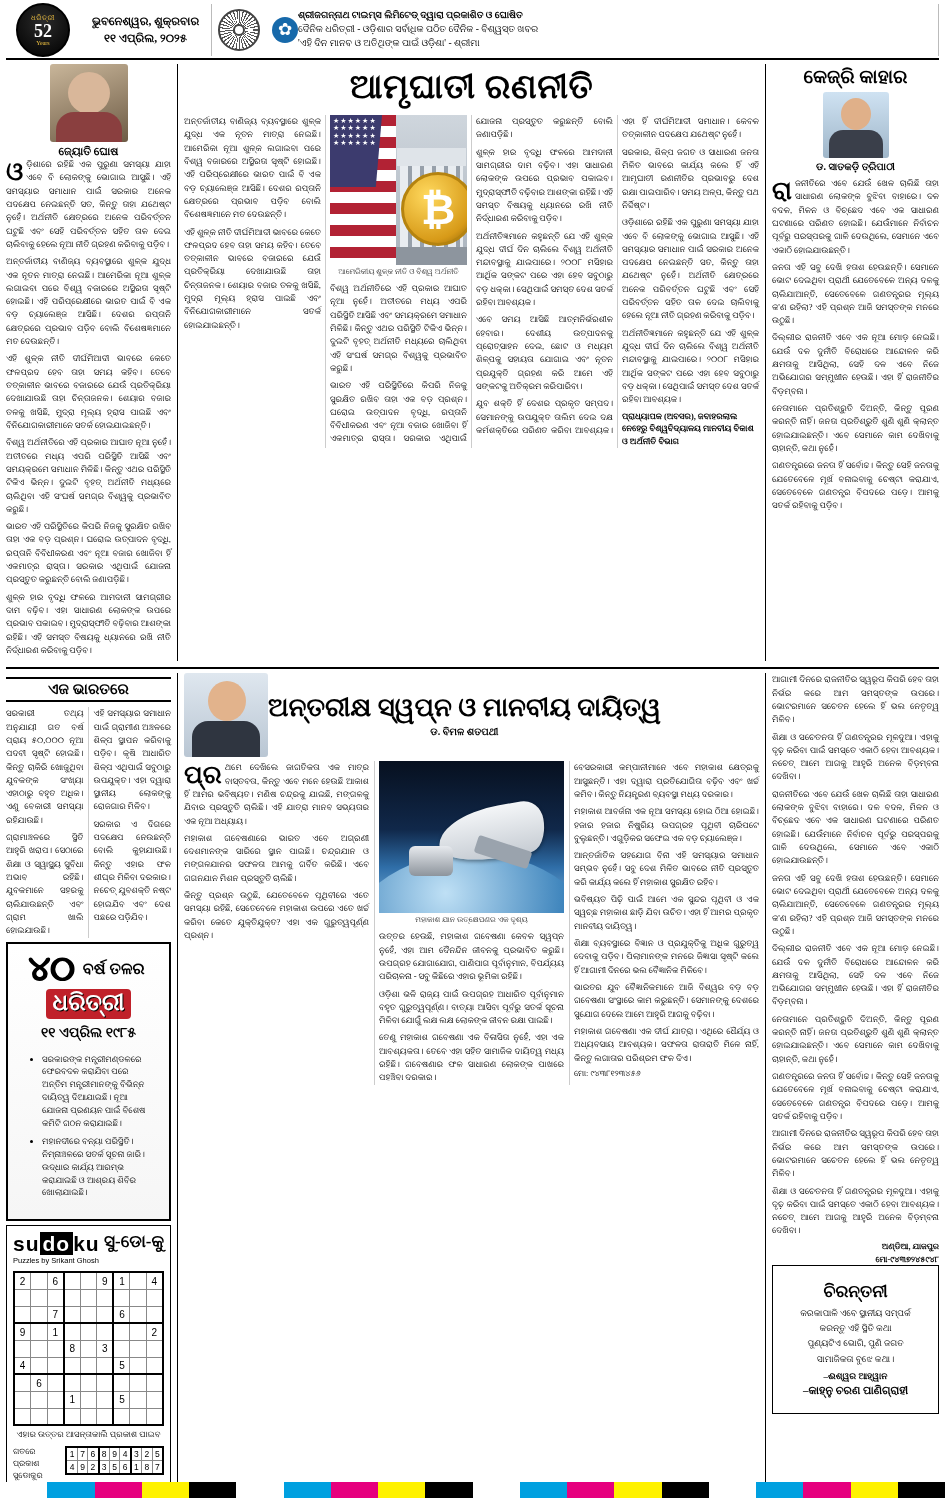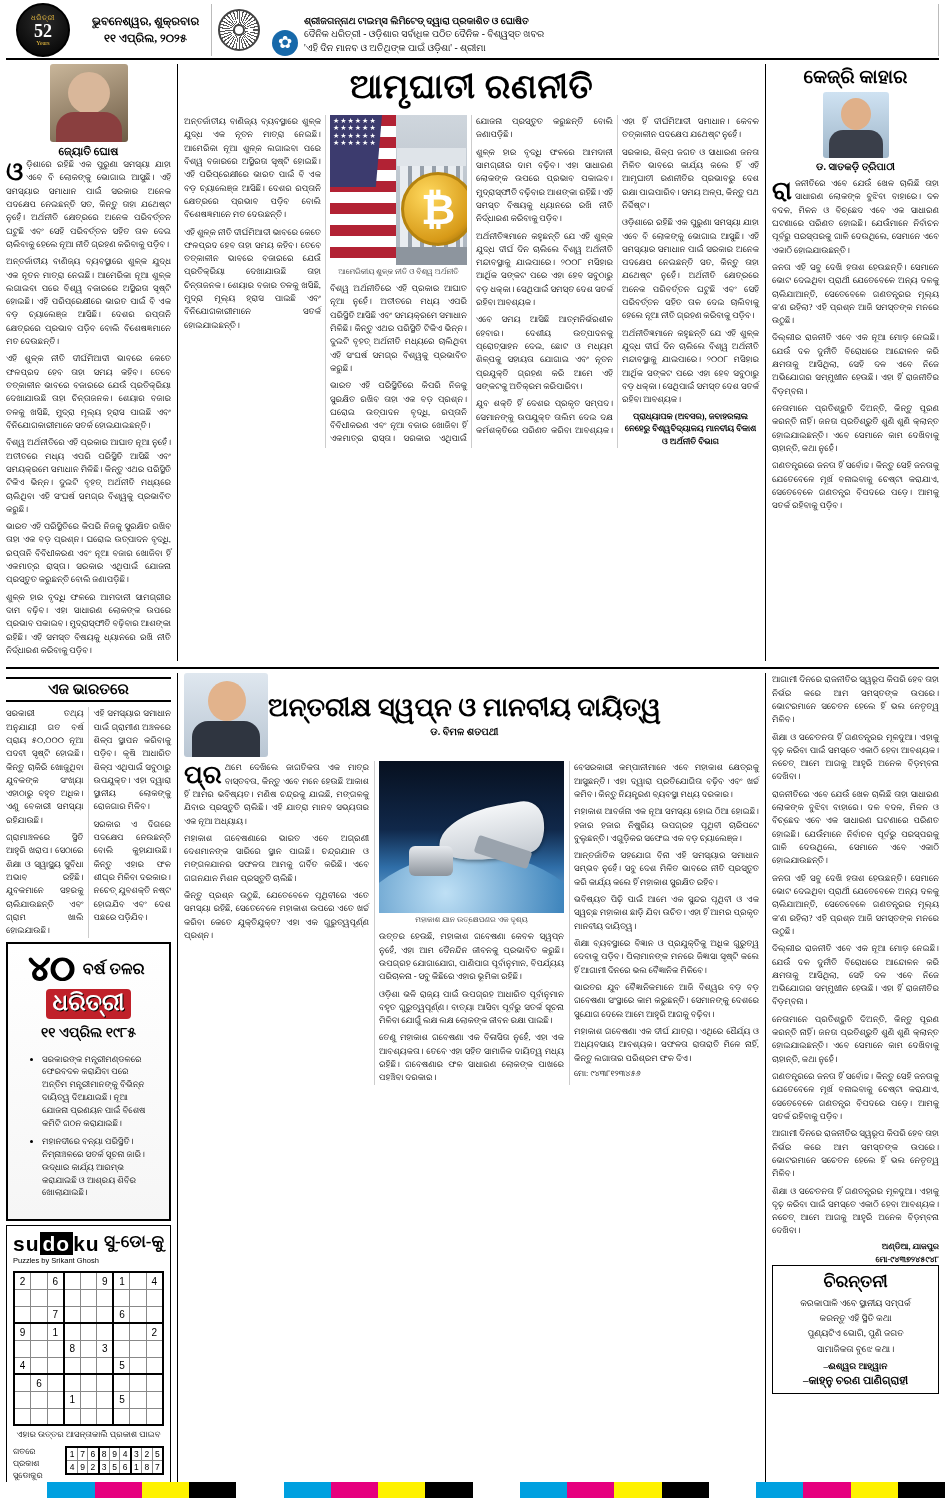--- a/index.html
+++ b/index.html
@@ -44,21 +44,21 @@
   .wheel {
     width: 42px; height: 42px; border-radius: 50%; border: 2px solid #444;
     background:
       repeating-conic-gradient(from 0deg, #555 0deg 4deg, #fff 4deg 11deg);
     position: relative;
   }
   .wheel::after {
     content:""; position:absolute; inset:13px; background:#fff; border-radius:50%; border:2px solid #444;
   }
   .mast-center {
-    flex: 1; display: flex; align-items: flex-end; gap: 6px; padding: 0 6px;
+    flex: 1; display: flex; align-items: center; padding: 0 6px;
     border-right: 1px solid #bbb;
   }
   .mast-center .lotus {
     width: 26px; height: 26px; border-radius: 50%; background:#1769aa; flex: none;
     position: relative;
   }
   .mast-center .lotus::after{
     content:"✿"; position:absolute; inset:0; color:#fff; font-size:17px; text-align:center; line-height:26px;
   }
   .mast-center-txt { font-size: 9.5px; line-height: 1.45; }
@@ -134,21 +134,21 @@
   }
   .bldg .ped { position:absolute; left:0; right:0; bottom:0; height:12%; background:#8d959e; }
   .bldg .roof{ position:absolute; left:2%; right:2%; top:22%; height:12%; background:#dfe4e9; }
   .coin {
     position: absolute; left: 52%; top: 38%; width: 74px; height: 74px; border-radius: 50%;
     background: radial-gradient(circle at 35% 30%, #ffd95e, #d79a18 70%, #8a5f08);
     border: 3px solid #b5830f; color: #fff; font-size: 42px; text-align: center; line-height: 70px;
     font-family: "Liberation Sans", sans-serif; font-weight: bold;
   }
 
-  .sig { font-size: 8.4px; text-align: center; line-height: 1.5; margin-top: 4px; font-weight: bold; }
+  .sig { font-size: 8.4px; text-align: left; line-height: 1.5; margin-top: 4px; font-weight: bold; }
 
   
   .r-head { text-align: center; font-size: 19px; font-weight: bold; margin: 2px 0 4px; }
   .r-photo {
     width: 66px; height: 66px; margin: 0 auto; border-radius: 3px; overflow: hidden; position: relative;
     background: linear-gradient(180deg,#cfe2f2,#9fb6c9);
   }
   .r-photo::before{ content:""; position:absolute; left:18px; top:6px; width:30px; height:32px; border-radius:50%; background:#e0b089; }
   .r-photo::after{ content:""; position:absolute; left:6px; top:38px; width:54px; height:30px; border-radius:14px 14px 0 0; background:#3a3f4a; }
   .r-name { text-align: center; font-size: 10px; font-weight: bold; margin: 3px 0 4px; }
@@ -250,21 +250,21 @@
     width: 13px; height: 13px; border: 1px solid #888; text-align: center;
     font-size: 8.5px; font-family: "Liberation Sans", sans-serif;
   }
   table.sudans tr:first-child td { border-top: 2px solid #000; }
   table.sudans td:first-child { border-left: 2px solid #000; }
   table.sudans td:last-child { border-right: 2px solid #000; }
   table.sudans tr:last-child td { border-bottom: 2px solid #000; }
   table.sudans td.c3 { border-right: 2px solid #000; }
   .letter-sign { font-size: 8.2px; text-align: right; font-weight: bold; margin-top: 3px; }
 
-  .chiranta-box { border: 1px solid #000; padding: 6px; }
+  .chiranta-box { border: 1px solid #000; padding: 16px; }
   .chiranta-title { text-align: center; font-size: 17px; font-weight: bold; margin-bottom: 4px; }
   .chiranta-body { font-size: 9px; line-height: 1.7; text-align: center; }
   .chiranta-sign { font-size: 9px; text-align: center; font-weight: bold; margin-top: 4px; }
   .chiranta-name { font-size: 11px; text-align: center; font-weight: bold; margin-top: 2px; }
 
   
   .colorbar { position: absolute; left: 0; bottom: 0; width: 945px; height: 16px; display: flex; }
   .colorbar div { flex: 1; }
 
   .small-caption { font-size: 7.6px; text-align: center; color: #333; margin-top: 2px; }

